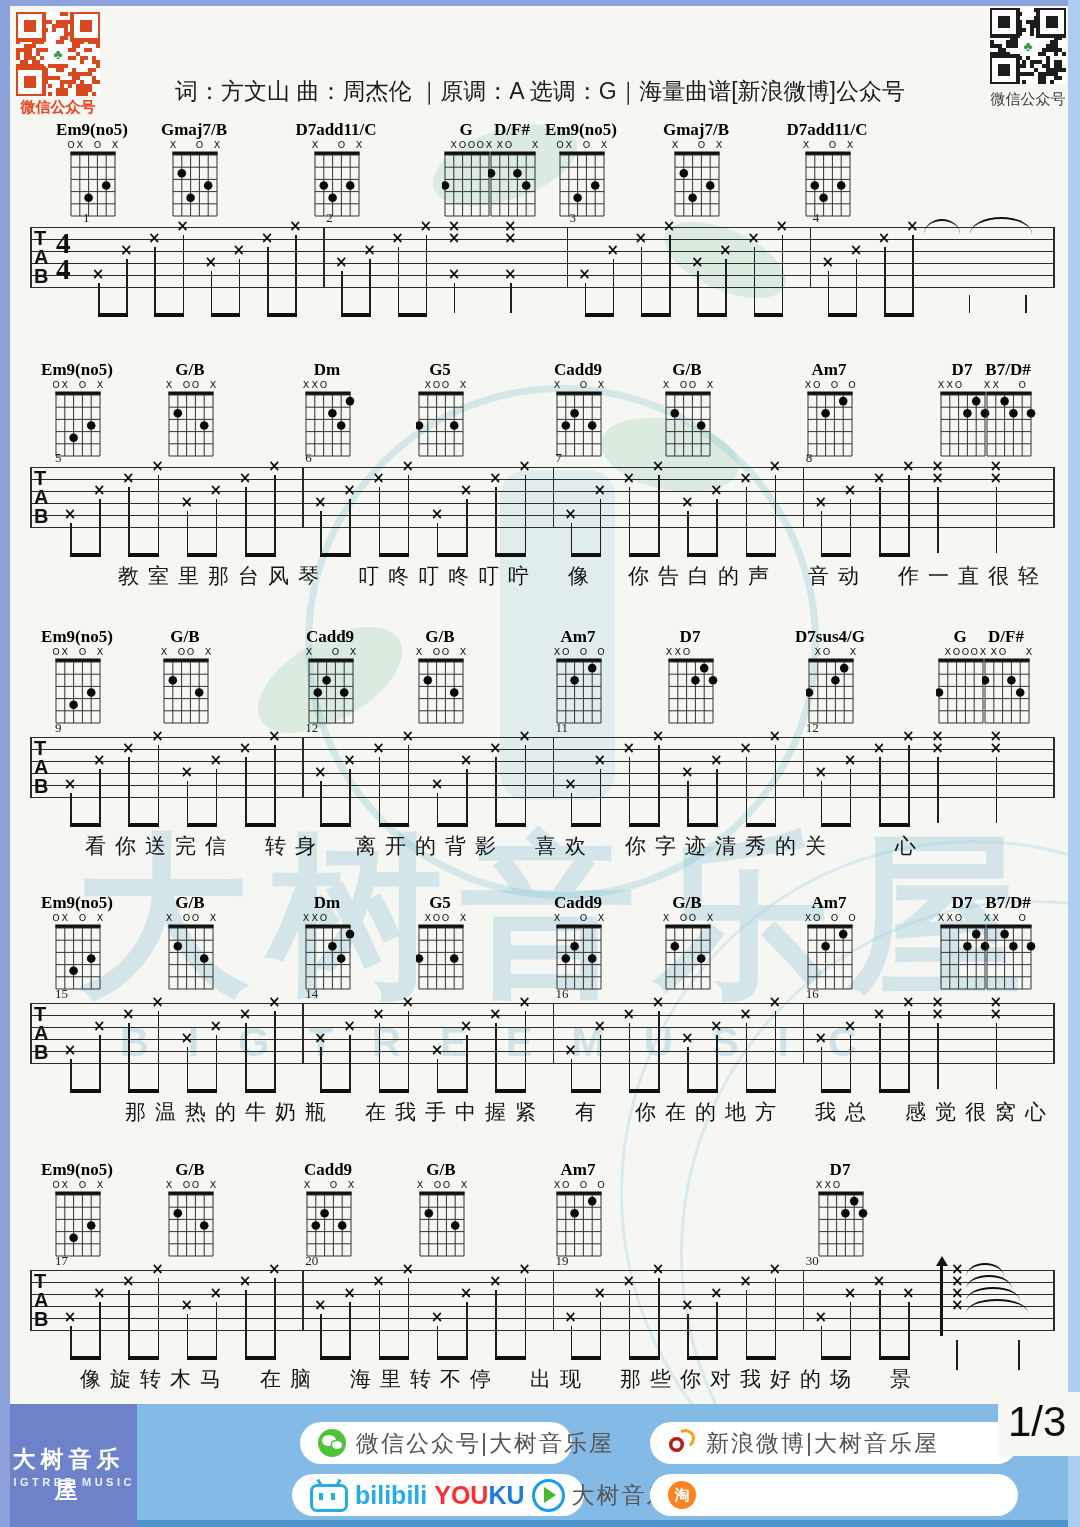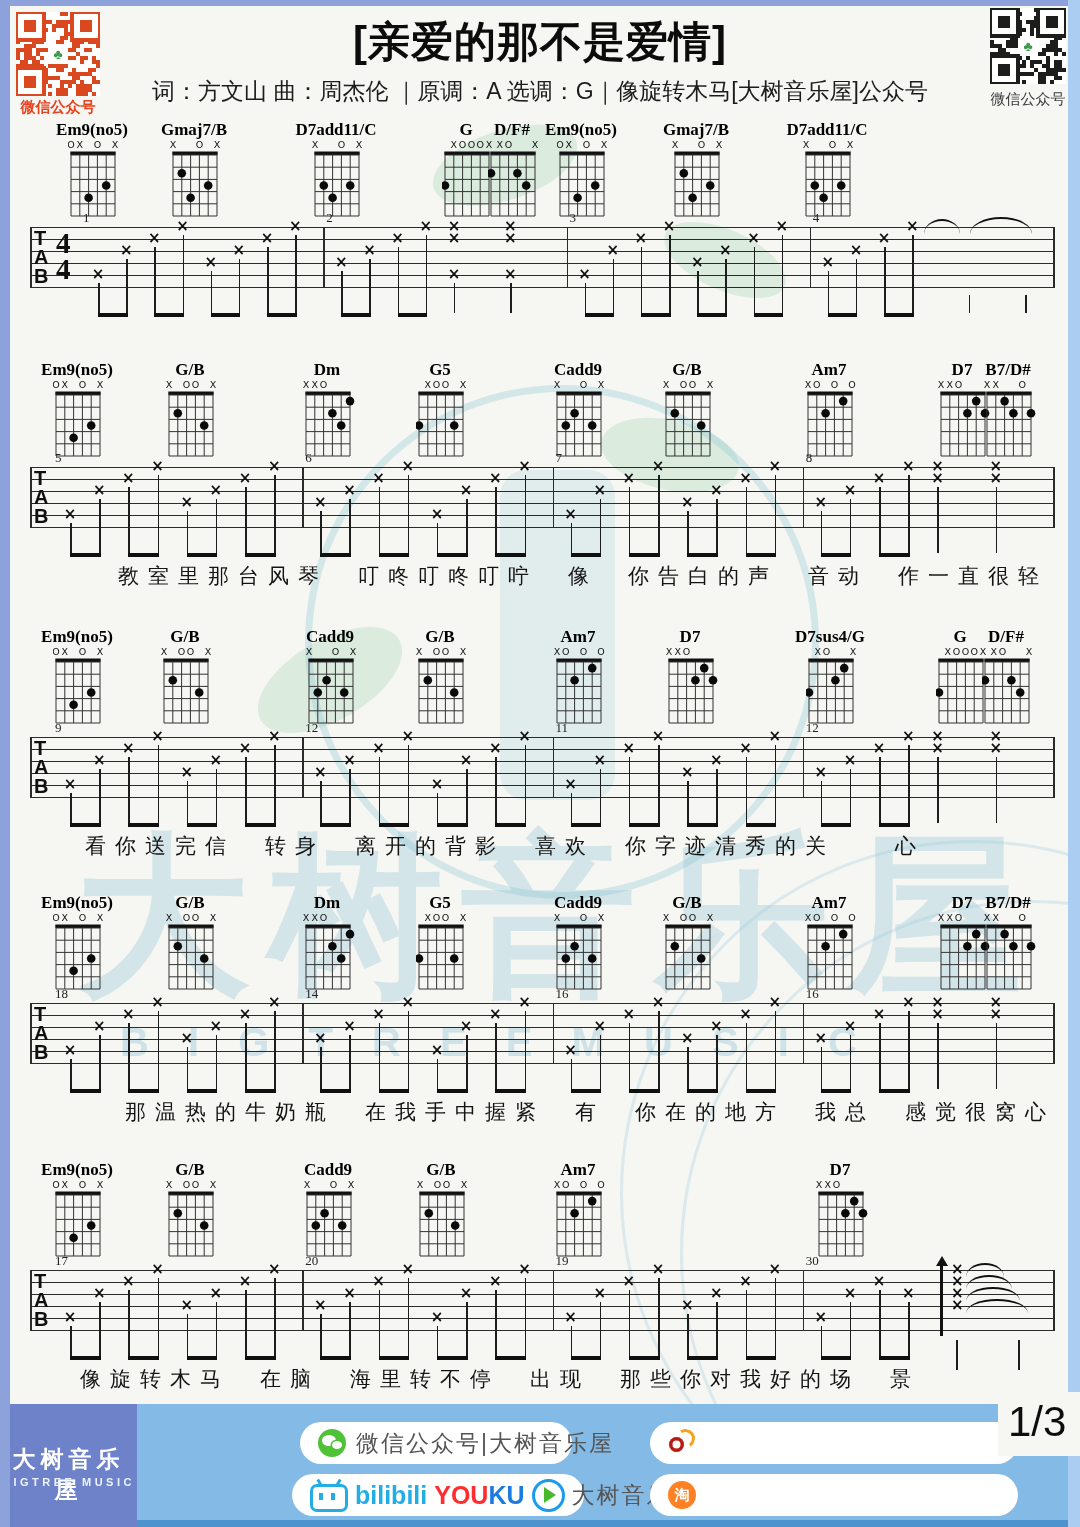--- a/index.html
+++ b/index.html
@@ -73,22 +73,21 @@
     <div class="abs wm-big" style="left:75px;top:800px;">大树音乐屋</div>
     <div class="abs wm-letters" style="left:120px;top:1020px;">B I G T R E E M U S I C</div>
     <div class="abs wm-ring" style="left:620px;top:840px;width:700px;height:700px;"></div>
     <div class="abs wm-ring" style="left:680px;top:900px;width:700px;height:700px;"></div>
   </div>
 
   <div class="abs frame" style="left:0;top:0;width:1080px;height:6px;z-index:4;"></div>
   <div class="abs frame" style="left:0;top:0;width:10px;height:1527px;z-index:4;"></div>
   <div class="abs" style="right:0;top:0;width:12px;height:1527px;background:#abcdf1;z-index:4;"></div>
 
-  <div class="abs title" style="z-index:2;">[亲爱的那不是爱情]</div>
-  <div class="abs subtitle" style="z-index:2;">词：方文山  曲：周杰伦 ｜原调：A  选调：G｜像旋转木马[大树音乐屋]公众号</div>
+  <div class="abs subtitle" style="z-index:2;">词：方文山  曲：周杰伦 ｜原调：A  选调：G｜海量曲谱[新浪微博]公众号</div>
   <div class="abs" id="qr-left" style="left:16px;top:12px;z-index:2;"><svg width="84" height="84">
         <rect width="84" height="84" fill="#fff"></rect>
         <rect x="44" y="0" width="4" height="4" fill="#d9481f"></rect>
         <rect x="48" y="0" width="4" height="4" fill="#d9481f"></rect>
         <rect x="28" y="8" width="4" height="4" fill="#d9481f"></rect>
         <rect x="32" y="8" width="4" height="4" fill="#d9481f"></rect>
         <rect x="40" y="8" width="4" height="4" fill="#d9481f"></rect>
         <rect x="44" y="8" width="4" height="4" fill="#d9481f"></rect>
         <rect x="48" y="8" width="4" height="4" fill="#d9481f"></rect>
         <rect x="52" y="8" width="4" height="4" fill="#d9481f"></rect>
@@ -1388,21 +1387,21 @@
       <div class="abs staff-line" style="left: 30px; top: 1051px; width: 1023px; z-index: 1;"></div>
       <div class="abs staff-line" style="left: 30px; top: 1063px; width: 1023px; z-index: 1;"></div>
       <div class="abs barline" style="left: 30px; top: 1003px; height: 61px; z-index: 1;"></div>
       <div class="abs barline" style="left: 302.25px; top: 1003px; height: 61px; z-index: 1;"></div>
       <div class="abs barline" style="left: 552.5px; top: 1003px; height: 61px; z-index: 1;"></div>
       <div class="abs barline" style="left: 802.75px; top: 1003px; height: 61px; z-index: 1;"></div>
       <div class="abs barline" style="left: 1053px; top: 1003px; height: 61px; z-index: 1;"></div>
       <div class="abs clef" style="left: 34px; top: 1005px; z-index: 1;">T</div>
       <div class="abs clef" style="left: 34px; top: 1024px; z-index: 1;">A</div>
       <div class="abs clef" style="left: 34px; top: 1043px; z-index: 1;">B</div>
-      <div class="abs mnum" style="left: 55px; top: 986px; z-index: 1;">18</div>
+      <div class="abs mnum" style="left: 55px; top: 986px; z-index: 1;">15</div>
       <div class="abs mnum" style="left: 305.25px; top: 986px; z-index: 1;">14</div>
       <div class="abs mnum" style="left: 555.5px; top: 986px; z-index: 1;">16</div>
       <div class="abs mnum" style="left: 805.75px; top: 986px; z-index: 1;">16</div>
       <div class="abs xmark" style="left: 63px; top: 1043px; z-index: 1;">×</div>
       <div class="abs stem" style="left: 70px; top: 1059px; height: 30px; z-index: 1;"></div>
       <div class="abs xmark" style="left: 92.1786px; top: 1019px; z-index: 1;">×</div>
       <div class="abs stem" style="left: 99.1786px; top: 1035px; height: 54px; z-index: 1;"></div>
       <div class="abs xmark" style="left: 121.357px; top: 1007px; z-index: 1;">×</div>
       <div class="abs stem" style="left: 128.357px; top: 1023px; height: 66px; z-index: 1;"></div>
       <div class="abs xmark" style="left: 150.536px; top: 995px; z-index: 1;">×</div>
@@ -1717,20 +1716,21 @@
     <div class="abs footer-logo" style="left:0;top:0;width:137px;height:123px;">
       <div class="abs logo-cn" style="left:0;top:40px;width:137px;">大树音乐屋</div>
       <div class="abs logo-en" style="left:0;top:72px;width:137px;">BIGTREE MUSIC</div>
     </div>
     <div class="abs pill" style="left:300px;top:18px;width:272px;height:42px;">
       <span class="ic ic-wechat"></span>
       <span class="pill-text">微信公众号|大树音乐屋</span>
     </div>
     <div class="abs pill" style="left:650px;top:18px;width:368px;height:42px;">
       <span class="ic ic-weibo"></span>
+      <span class="pill-text">新浪微博|大树音乐屋</span>
     </div>
     <div class="abs pill" style="left:292px;top:70px;width:292px;height:42px;gap:7px;">
       <span class="ic ic-tv">
           <span class="eyes"></span>
         </span>
       <span class="bili-word">bilibili</span>
       <span><span class="youku-red">YOU</span><span class="youku-blue">KU</span></span>
       <span class="ic ic-youku"></span>
       <span class="pill-text">大树音乐屋</span>
     </div>

